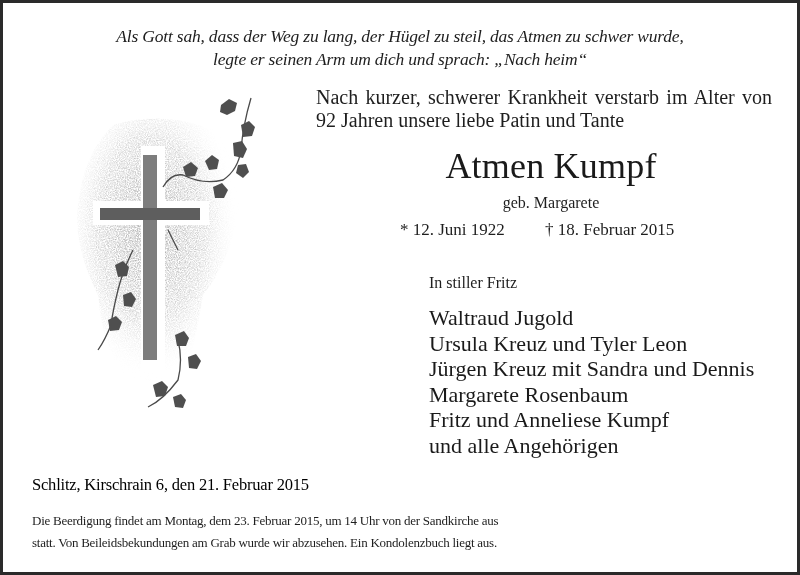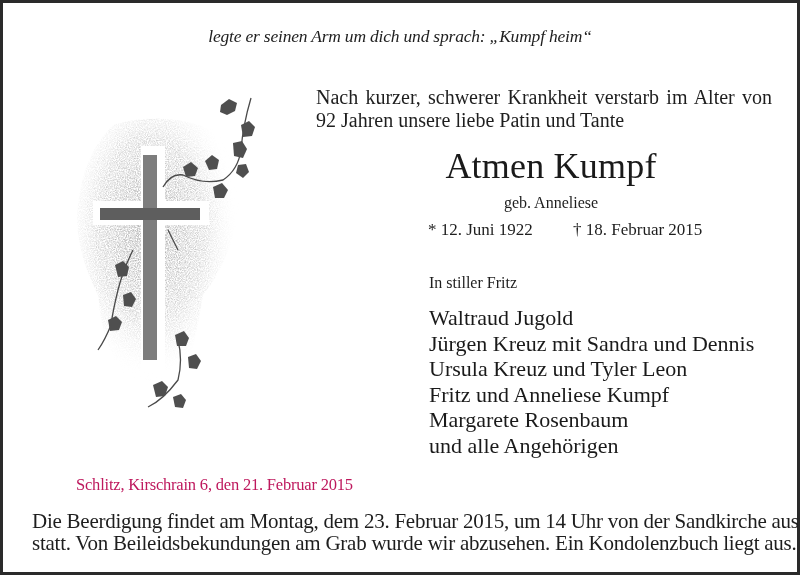--- a/index.html
+++ b/index.html
@@ -33,52 +33,53 @@
     position: absolute; left: 300px; top: 141px; width: 496px;
     text-align: center;
     font-size: 36px; line-height: 44px; color: #1a1a1a;
     letter-spacing: 0.2px;
   }
   .maiden {
     position: absolute; left: 300px; top: 190px; width: 496px;
     text-align: center; font-size: 16px; line-height: 20px; color: #1e1e1e;
   }
   .dates {
-    position: absolute; top: 216px; font-size: 17px; line-height: 22px; color: #1e1e1e; margin-left: 28px;
+    position: absolute; top: 216px; font-size: 17px; line-height: 22px; color: #1e1e1e;
   }
   .dates.birth { left: 397px; }
   .dates.death { left: 542px; }
   .mourning-label {
     position: absolute; left: 426px; top: 270px; font-size: 16px; line-height: 20px; color: #1e1e1e;
   }
   .mourners {
     position: absolute; left: 426px; top: 302px;
     font-size: 22px; line-height: 25.5px; color: #1a1a1a;
   }
   .mourners .m { display: block; white-space: nowrap; }
   .place-date {
     position: absolute; left: 29px; top: 472px;
-    font-size: 16.5px; line-height: 20px; color: #be185d; letter-spacing: -0.2px; margin-left: 44px;
+    font-size: 16.5px; line-height: 20px; color: #000000; letter-spacing: -0.2px;
   }
   .funeral {
     position: absolute; left: 29px; top: 507px; width: 740px;
-    font-size: 21px; line-height: 22px; color: #1e1e1e; letter-spacing: -0.25px;
+    font-size: 13px; line-height: 22px; color: #1e1e1e; letter-spacing: -0.25px;
   }
   .funeral .f { display: block; white-space: nowrap; }
   .cross-art {
     position: absolute; left: 40px; top: 92px; width: 230px; height: 318px;
   }
 </style>
 </head>
 <body>
 
 <div class="frame">
 
   <div class="motto">
-    <span class="line">legte er seinen Arm um dich und sprach: „Kumpf heim“</span>
+    <span class="line">Als Gott sah, dass der Weg zu lang, der Hügel zu steil, das Atmen zu schwer wurde,</span>
+    <span class="line">legte er seinen Arm um dich und sprach: „Nach heim“</span>
   </div>
 
   <div class="cross-art">
     <svg width="230" height="318" viewBox="0 0 230 318" xmlns="http://www.w3.org/2000/svg">
       <defs>
         <filter id="grain" x="0" y="0" width="100%" height="100%">
           <feTurbulence type="fractalNoise" baseFrequency="0.9" numOctaves="2" seed="3" result="n"></feTurbulence>
           <feColorMatrix type="matrix" values="0 0 0 0 0  0 0 0 0 0  0 0 0 0 0  0 0 0 -1.6 1.1" in="n" result="a"></feColorMatrix>
           <feComposite in="SourceGraphic" in2="a" operator="in"></feComposite>
         </filter>
@@ -123,31 +124,31 @@
       </g>
     </svg>
   </div>
 
   <div class="intro">
     <span class="l1">Nach kurzer, schwerer Krankheit verstarb im Alter von</span>
     <span class="l2">92 Jahren unsere liebe Patin und Tante</span>
   </div>
 
   <div class="name">Atmen Kumpf</div>
-  <div class="maiden">geb. Anneliese</div>
+  <div class="maiden">geb. Margarete</div>
   <div class="dates birth">* 12. Juni 1922</div>
   <div class="dates death">† 18. Februar 2015</div>
 
   <div class="mourning-label">In stiller Fritz</div>
   <div class="mourners">
     <span class="m">Waltraud Jugold</span>
+    <span class="m">Ursula Kreuz und Tyler Leon</span>
     <span class="m">Jürgen Kreuz mit Sandra und Dennis</span>
-    <span class="m">Ursula Kreuz und Tyler Leon</span>
+    <span class="m">Margarete Rosenbaum</span>
     <span class="m">Fritz und Anneliese Kumpf</span>
-    <span class="m">Margarete Rosenbaum</span>
     <span class="m">und alle Angehörigen</span>
   </div>
 
   <div class="place-date">Schlitz, Kirschrain 6, den 21. Februar 2015</div>
 
   <div class="funeral">
     <span class="f">Die Beerdigung findet am Montag, dem 23. Februar 2015, um 14 Uhr von der Sandkirche aus</span>
     <span class="f">statt. Von Beileidsbekundungen am Grab wurde wir abzusehen. Ein Kondolenzbuch liegt aus.</span>
   </div>
 

